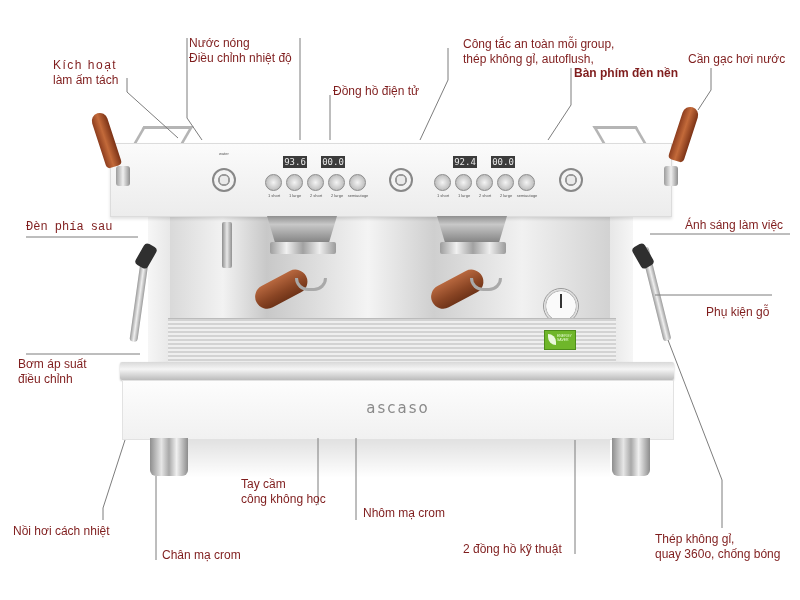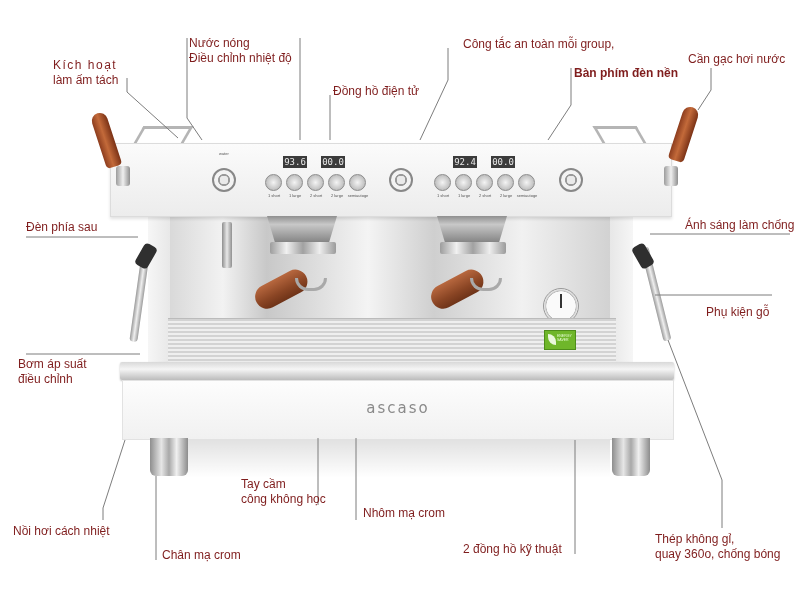--- a/index.html
+++ b/index.html
@@ -171,29 +171,30 @@
 
 <div class="lbl" style="left:189px;top:36px;">
   <div>Nước nóng</div>
   <div>Điều chỉnh nhiệt độ</div>
 </div>
 
 <div class="lbl" style="left:333px;top:84px;">Đồng hồ điện tử</div>
 
 <div class="lbl" style="left:451px;top:37px;margin-left:12px;">
   <div>Công tắc an toàn mỗi group,</div>
+  <div>thép không gỉ, autoflush,</div>
 </div>
 
 <div class="lbl" style="left:574px;top:66px;font-weight:bold;">Bàn phím đèn nền</div>
 
 <div class="lbl" style="left:688px;top:52px;">Cần gạc hơi nước</div>
 
-<div class="lbl" style="left:26px;top:220px;">Đèn phía sau</div>
-
-<div class="lbl" style="left:685px;top:218px;">Ánh sáng làm chống</div>
+<div class="lbl" style="left:26px;top:220px;font-family:Liberation Mono, monospace;">Đèn phía sau</div>
+
+<div class="lbl" style="left:685px;top:218px;">Ánh sáng làm việc</div>
 
 <div class="lbl" style="left:706px;top:280px;margin-top:25px;">Phụ kiện gỗ</div>
 
 <div class="lbl" style="left:18px;top:357px;">
   <div>Bơm áp suất</div>
   <div>điều chỉnh</div>
 </div>
 
 <div class="lbl" style="left:241px;top:477px;">
   <div>Tay cầm</div>

